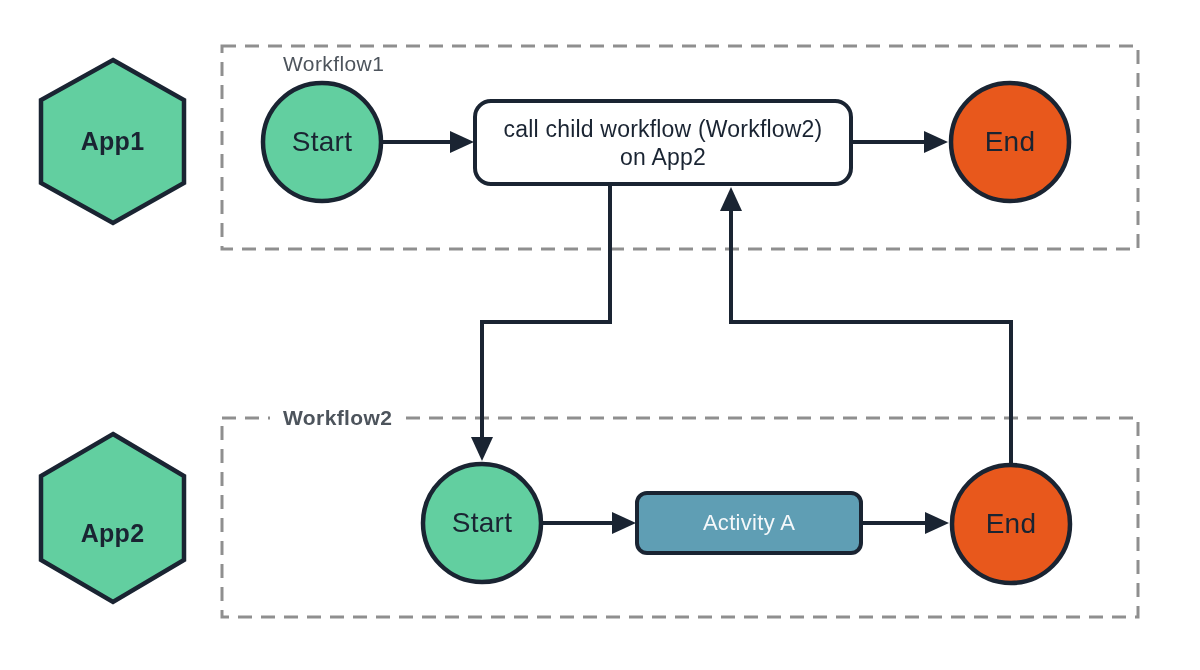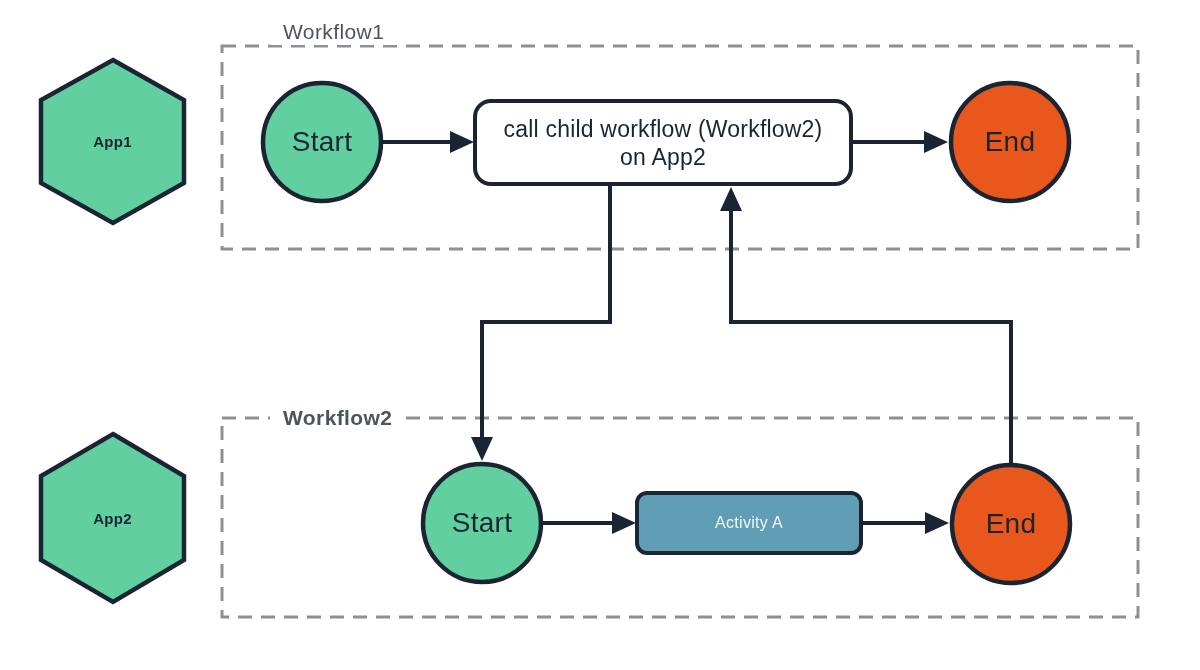--- a/index.html
+++ b/index.html
@@ -66,21 +66,21 @@
     justify-content: center;
     text-align: center;
     color: var(--stroke-dark, #1a2432);
     font-size: 28px;
     font-weight: 500;
     letter-spacing: 0.3px;
     pointer-events: none;
   }
   .lbl.app {
     font-weight: 600;
-    font-size: 15px;
+    font-size: 25px;
     text-align: center;
   }
   .frame-label {
     position: absolute;
     height: 26px;
     display: flex;
     align-items: center;
     padding: 0 13px;
     background: #ffffff;
     color: var(--frame-label-gray, #4d545c);
@@ -99,21 +99,21 @@
     justify-content: center;
     color: var(--stroke-dark, #1a2432);
     font-size: 23px;
     font-weight: 500;
     letter-spacing: 0.2px;
     line-height: 28px;
     text-align: center;
   }
   .lbl.activity-label {
     color: var(--activity-text, #f5f8fa);
-    font-size: 16px;
+    font-size: 22px;
   }
 </style>
 </head>
 <body>
 
 <div class="canvas">
 
   <svg class="layer" viewBox="0 0 1200 670">
 
     <rect class="frame" x="222" y="46" width="916" height="203"></rect>
@@ -142,25 +142,25 @@
     <path class="edge" d="M1011 464 V322 H731 V209"></path>
     <polygon class="arrowhead" points="731,187 720,211 742,211"></polygon>
 
     <path class="edge" d="M540 523 H614"></path>
     <polygon class="arrowhead" points="636,523 612,512 612,534"></polygon>
 
     <path class="edge" d="M861 523 H927"></path>
     <polygon class="arrowhead" points="949,523 925,512 925,534"></polygon>
   </svg>
 
-  <div class="frame-label" style="left:270px; top:19px;">Workflow1</div>
+  <div class="frame-label" style="left:270px; top:51px;">Workflow1</div>
   <div class="frame-label" style="left:270px; top:405px;font-weight:bold;">Workflow2</div>
 
   <div class="lbl app" style="left:41px; top:60px; width:143px; height:163px;">App1</div>
-  <div class="lbl app" style="left:41px; top:434px; width:143px; height:168px;">App2</div>
+  <div class="lbl app" style="left:41px; top:449px; width:143px; height:168px;">App2</div>
 
   <div class="lbl" style="left:263px; top:83px; width:118px; height:118px;">Start</div>
   <div class="callbox-text">
     <span>call child workflow (Workflow2)</span>
     <span>on App2</span>
   </div>
   <div class="lbl" style="left:951px; top:83px; width:118px; height:118px;">End</div>
 
   <div class="lbl" style="left:423px; top:464px; width:118px; height:118px;">Start</div>
   <div class="lbl activity-label" style="left:637px; top:493px; width:224px; height:60px;">Activity A</div>

